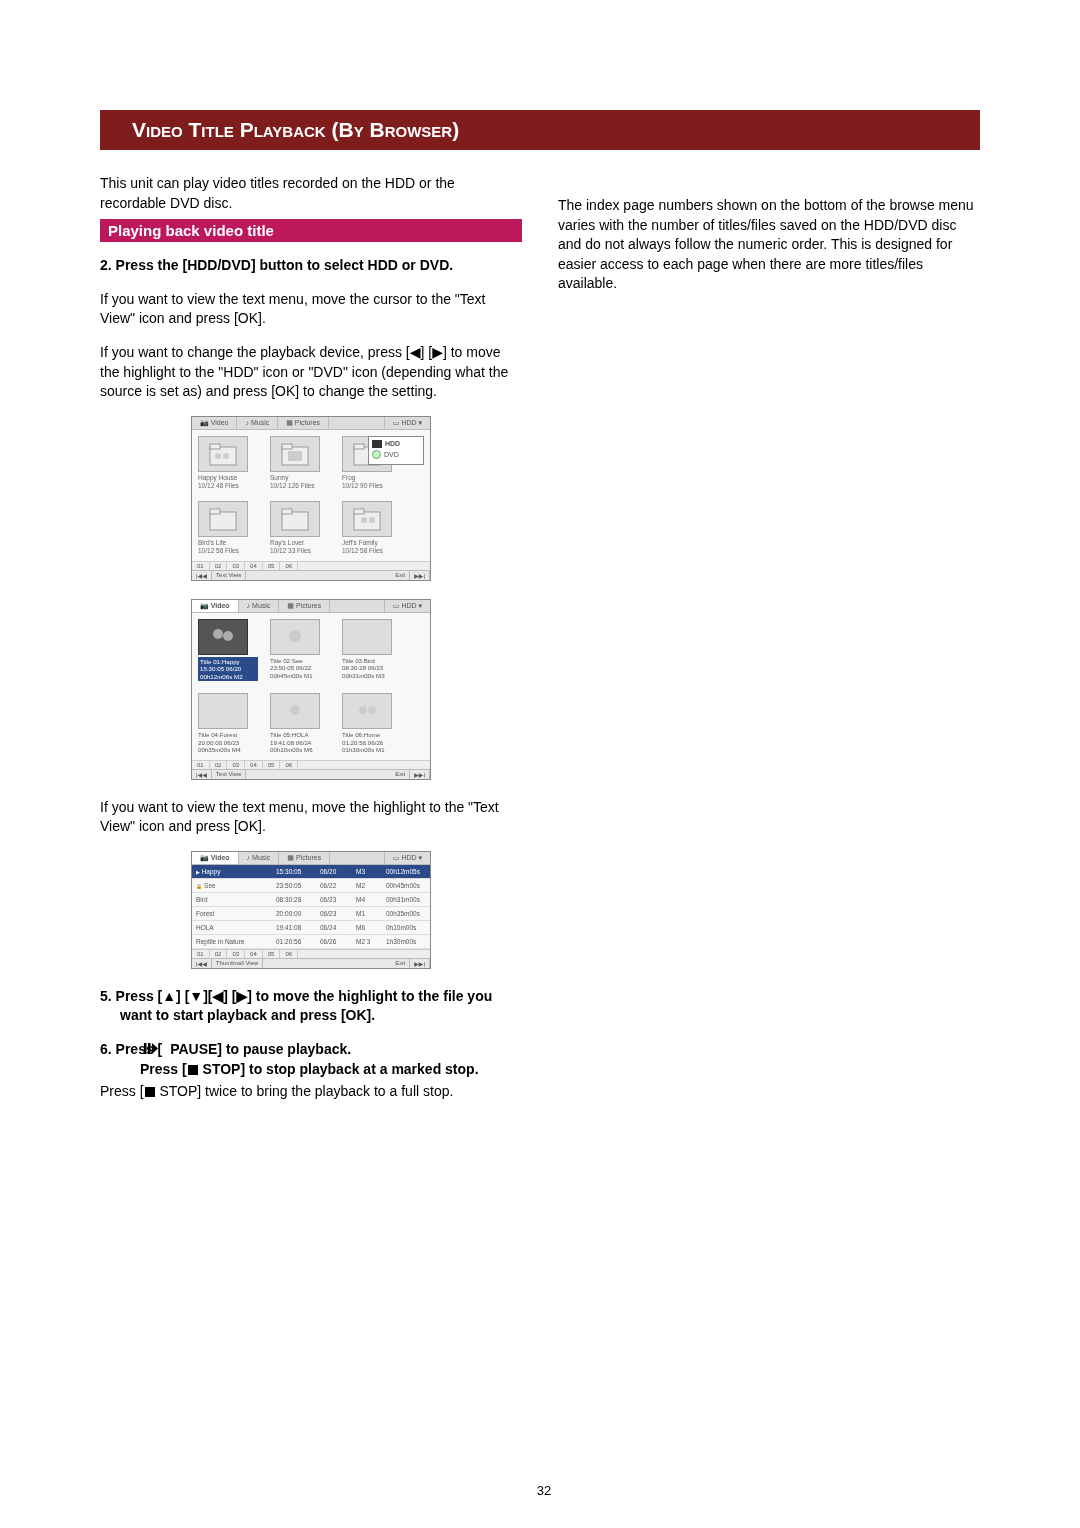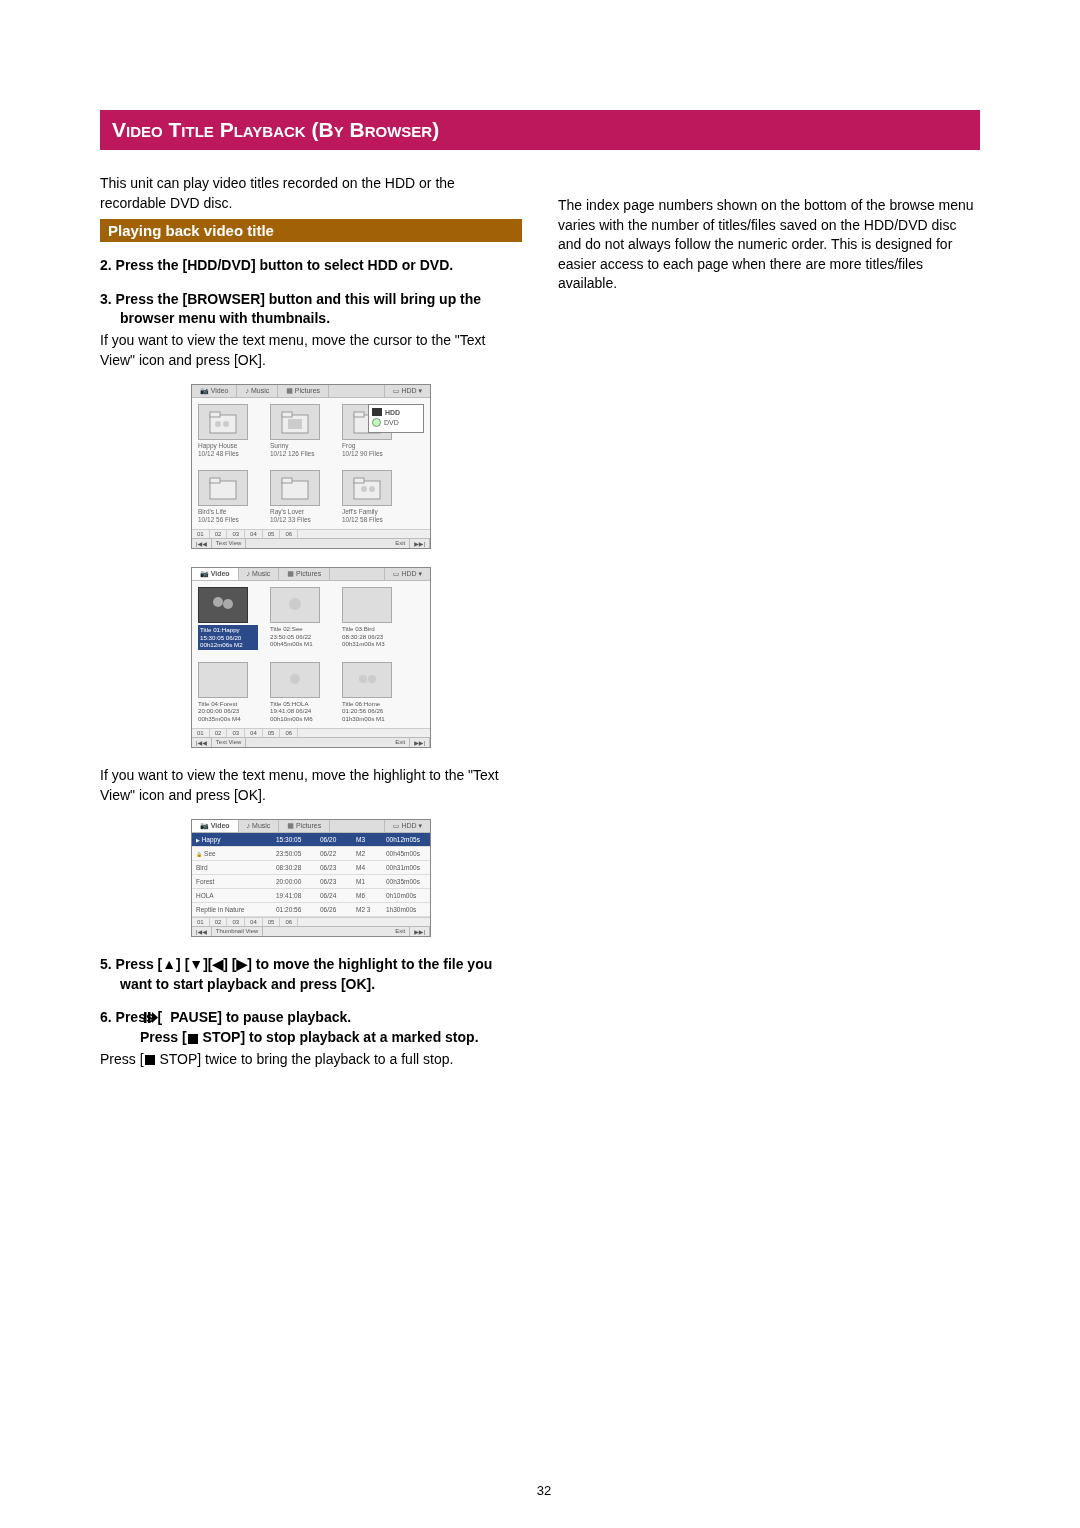--- a/index.html
+++ b/index.html
@@ -7,36 +7,36 @@
       width: 1080px;
       height: 1528px;
       background: #fff;
       font-family: Arial, Helvetica, sans-serif;
       font-size: 14px;
       color: #000;
       padding: 110px 100px 30px 100px;
       position: relative;
     }
     .section-header {
-      background: #be185d;
+      background: #7f1d1d;
       color: #fff;
-      padding: 8px 12px;
+      padding: 8px 32px;
       font-size: 21px;
       font-weight: bold;
       margin-bottom: 24px;
     }
     .two-col {
       display: flex;
       gap: 36px;
       justify-content: center;
     }
     .col { flex: 1; }
     .intro { margin-bottom: 6px; line-height: 1.4; }
     .subheader {
-      background: #a16207;
+      background: #be185d;
       color: #fff;
       padding: 3px 8px;
       font-weight: bold;
       font-size: 15px;
       margin-bottom: 14px;
       width: 100%;
     }
     .step { line-height: 1.4; margin-bottom: 14px; }
     .step .bold { font-weight: bold; }
     .step-indent { padding-left: 20px; text-indent: -20px; }
@@ -149,22 +149,22 @@
 <div class="section-header">
   <span style="font-variant: small-caps;">Video Title Playback (By Browser)</span>
 </div>
 
 <div class="two-col">
   <div class="col">
     <p class="intro">This unit can play video titles recorded on the HDD or the recordable DVD disc.</p>
     <div class="subheader">Playing back video title</div>
 
     <p class="step step-indent"><span class="bold">2. Press the [HDD/DVD] button to select HDD or DVD.</span></p>
-    <p class="step step-indent" style="margin-bottom:2px;"><span class="bold">3. Press the [BROWSER] button and this will bring up the browser menu with thumbnails.</span></p>
     <p class="body-text">If you want to view the text menu, move the cursor to the "Text View" icon and press [OK].</p>
+    <p class="body-text">If you want to change the playback device, press [◀] [▶] to move the highlight to the "HDD" icon or "DVD" icon (depending what the source is set as) and press [OK] to change the setting.</p>
 
     <div class="browser-ui screenshot">
       <div class="browser-tabs">
         <div class="browser-tab">📷 <span>Video</span></div>
         <div class="browser-tab">♪ <span>Music</span></div>
         <div class="browser-tab">▦ <span>Pictures</span></div>
         <div class="browser-tab right">▭ <span>HDD ▾</span></div>
       </div>
       <div class="browser-body">
         <div class="device-sel">

